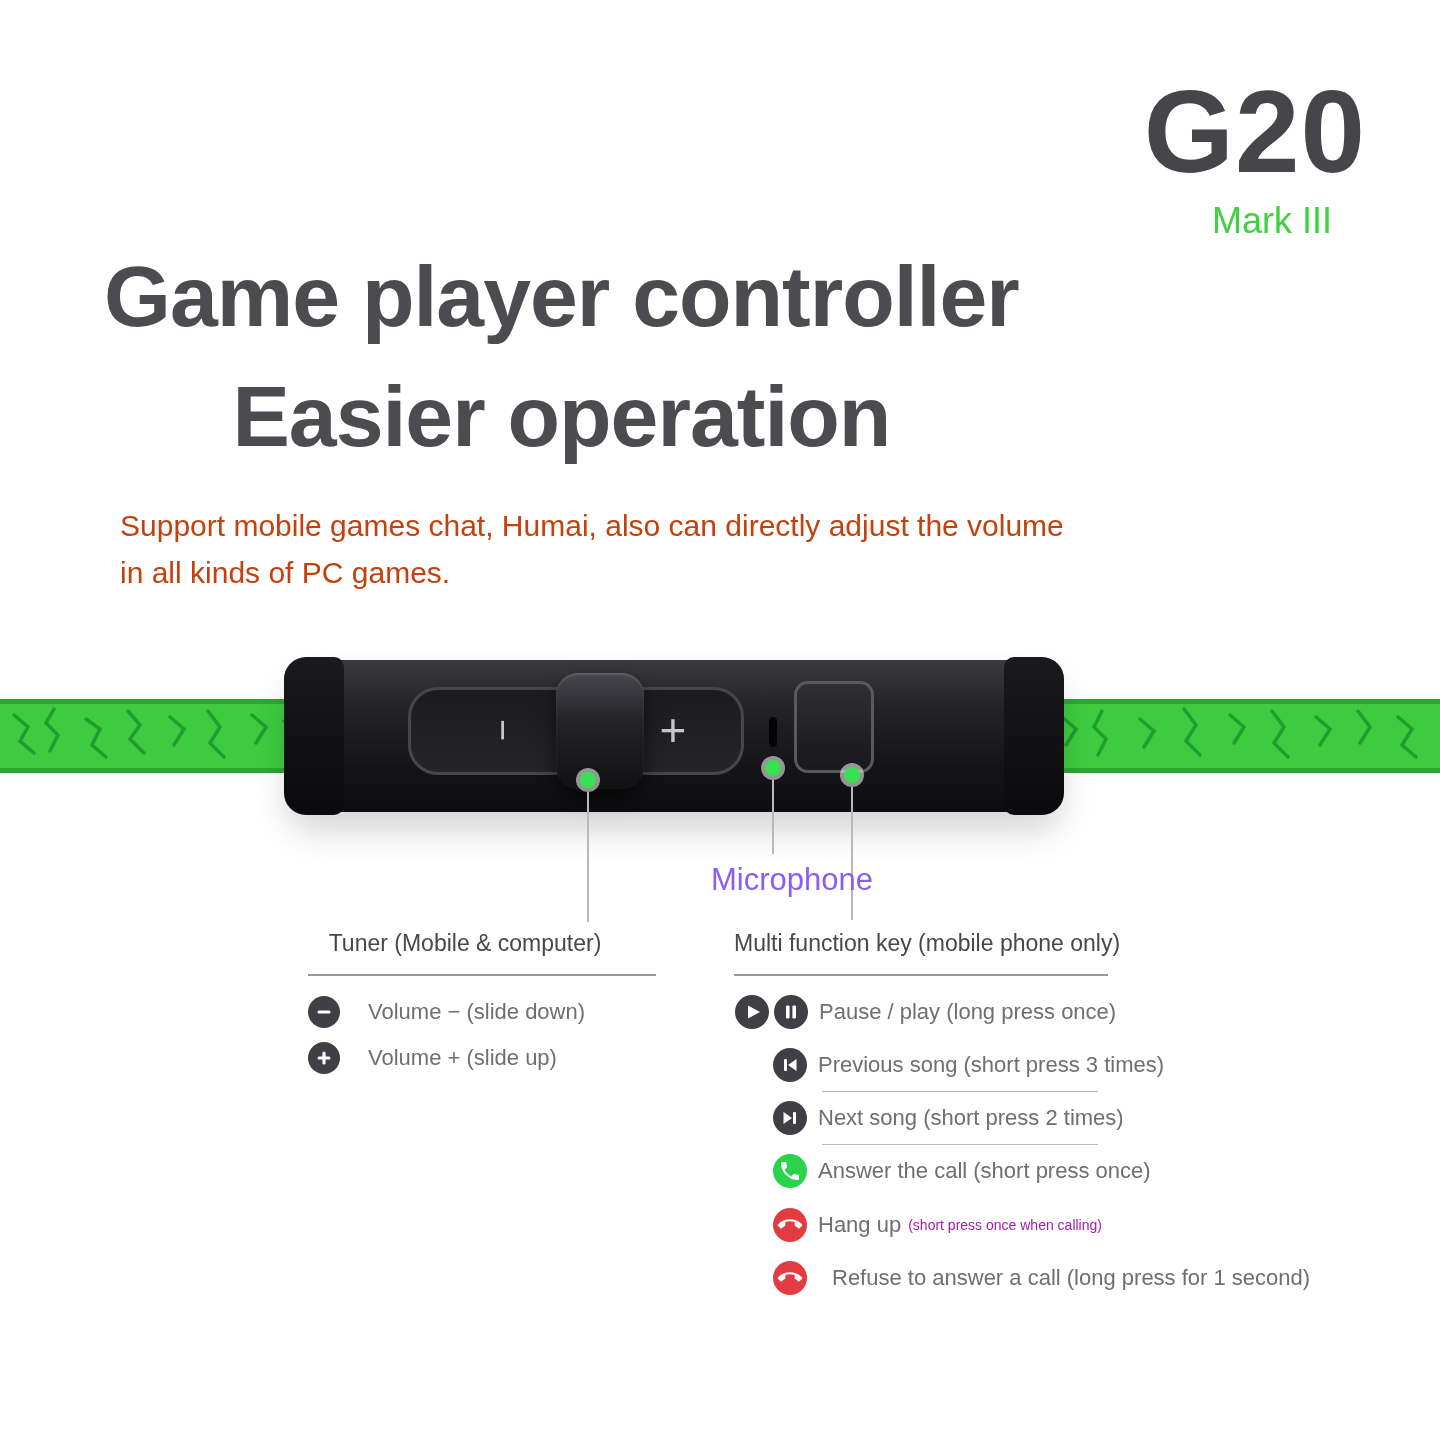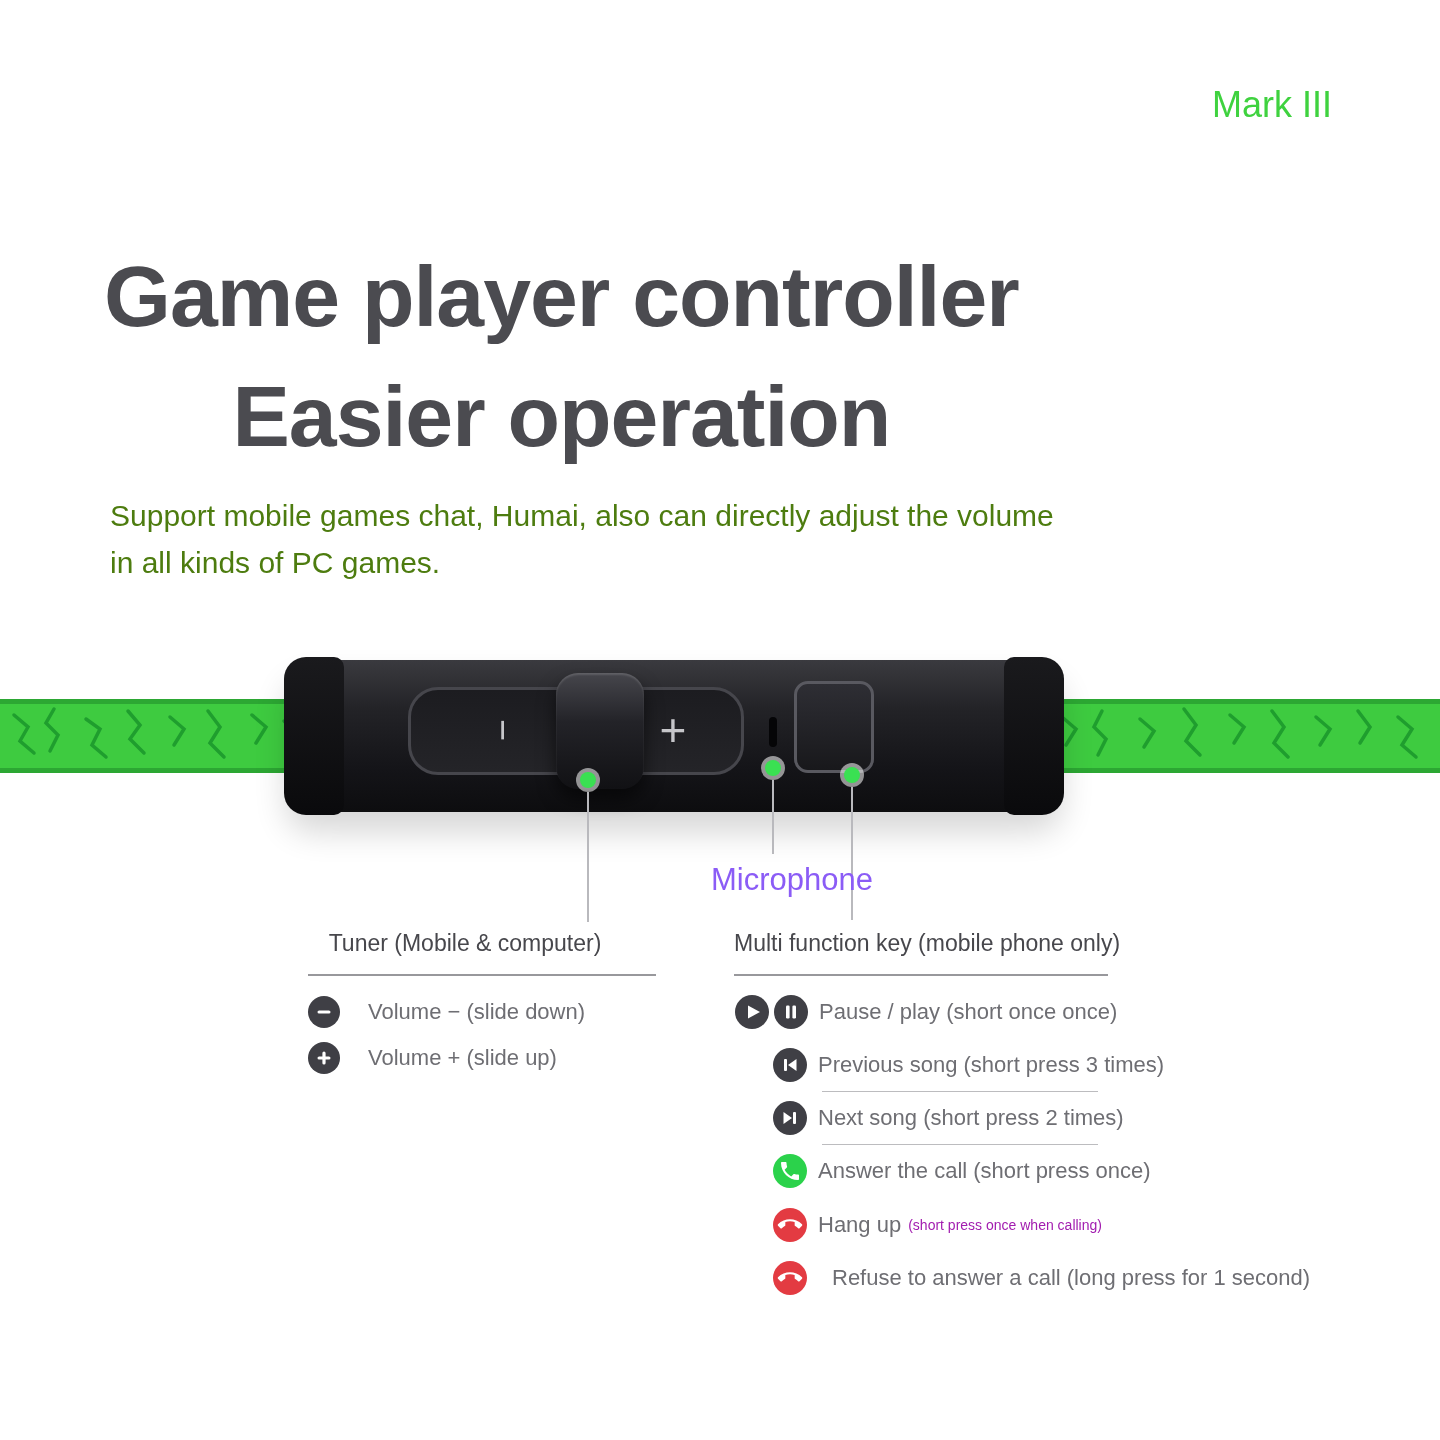--- a/index.html
+++ b/index.html
@@ -8,21 +8,21 @@
 
   
   .logo{position:absolute;top:74px;right:74px;text-align:right;}
   .logo-model{font-size:116px;font-weight:800;color:#45454a;line-height:1;letter-spacing:1px;}
   .logo-edition{font-size:36px;color:#3fd23f;margin-top:10px;padding-right:34px;}
 
   
   .hero-title{position:absolute;left:104px;top:236px;margin:0;font-size:86px;font-weight:700;
               color:#4b4b50;line-height:120px;letter-spacing:-1px;text-align:center;}
   .hero-title .line{display:block;white-space:nowrap;}
-  .hero-sub{position:absolute;left:104px;top:486px;margin:6px;font-size:30px;line-height:47px;color:#4d7c0f;}
+  .hero-sub{position:absolute;left:104px;top:486px;margin:16px;font-size:30px;line-height:47px;color:#c2410c;}
 
   
   .cable{position:absolute;top:699px;height:74px;}
   .cable-left{left:0;width:302px;}
   .cable-right{left:1044px;width:396px;}
   .remote-body{position:absolute;left:286px;top:660px;width:776px;height:152px;border-radius:26px;
                background:linear-gradient(180deg,#3a3a3f,#232327 32%,#141418 72%,#0d0d0f);
                box-shadow:0 20px 32px rgba(0,0,0,.16);}
   .cap{position:absolute;top:657px;width:60px;height:158px;
        background:linear-gradient(180deg,#1a1a1d,#0a0a0c);}
@@ -85,20 +85,21 @@
   .sep{position:absolute;left:822px;width:276px;height:1px;background:#bcbcbf;}
   .sep-1{top:1091px;}
   .sep-2{top:1144px;}
 </style>
 </head>
 <body>
 
 <div class="page">
 
   <header class="logo">
+    <div class="logo-model">G20</div>
     <div class="logo-edition">Mark III</div>
   </header>
 
   <h1 class="hero-title">
     <span class="line">Game player controller</span>
     <span class="line">Easier operation</span>
   </h1>
   <p class="hero-sub">
     <span>Support mobile games chat, Humai, also can directly adjust the volume</span><br>
     <span>in all kinds of PC games.</span>
@@ -182,21 +183,21 @@
   <div class="mrow mrow-1">
     <svg class="icn" viewBox="0 0 34 34">
       <circle cx="17" cy="17" r="17" fill="#3f3f45"></circle>
       <path d="M13 10.5 L25 17 L13 23.5 Z" fill="#fff"></path>
     </svg>
     <svg class="icn" viewBox="0 0 34 34">
       <circle cx="17" cy="17" r="17" fill="#3f3f45"></circle>
       <rect x="12" y="10.5" width="3.6" height="13" rx="1.2" fill="#fff"></rect>
       <rect x="18.4" y="10.5" width="3.6" height="13" rx="1.2" fill="#fff"></rect>
     </svg>
-    <span class="item-label">Pause / play (short once once)</span>
+    <span class="item-label">Pause / play (long press once)</span>
   </div>
 
   <div class="mrow mrow-2">
     <svg class="icn" viewBox="0 0 34 34">
       <circle cx="17" cy="17" r="17" fill="#3f3f45"></circle>
       <rect x="11" y="11" width="3" height="12" rx="1" fill="#fff"></rect>
       <path d="M23.5 11 L15 17 L23.5 23 Z" fill="#fff"></path>
     </svg>
     <span class="item-label">Previous song (short press 3 times)</span>
   </div>

